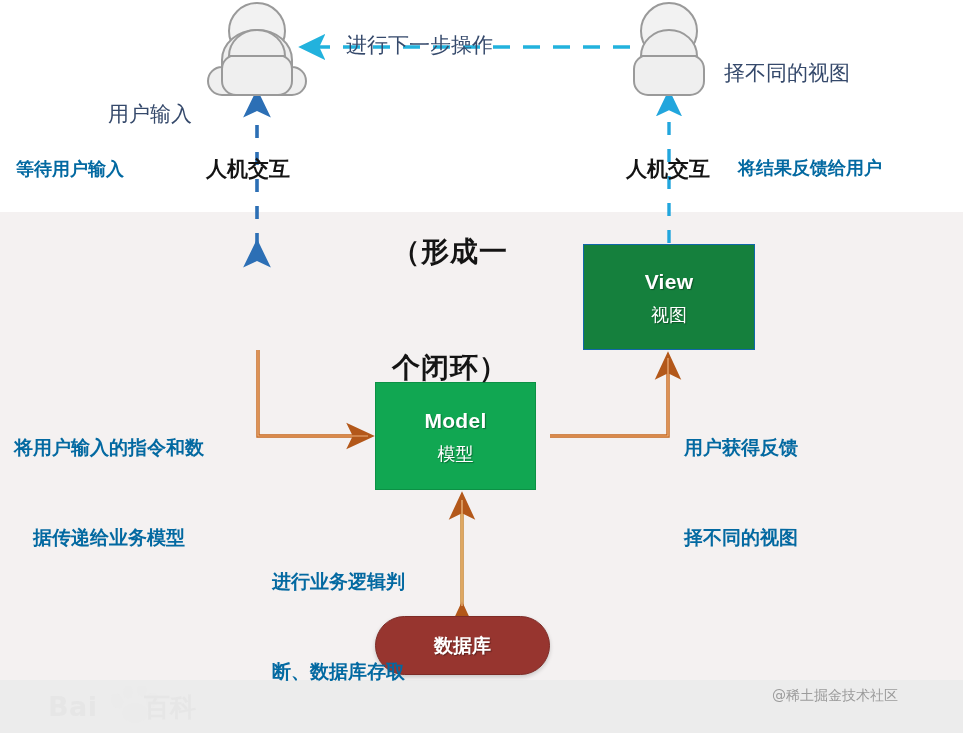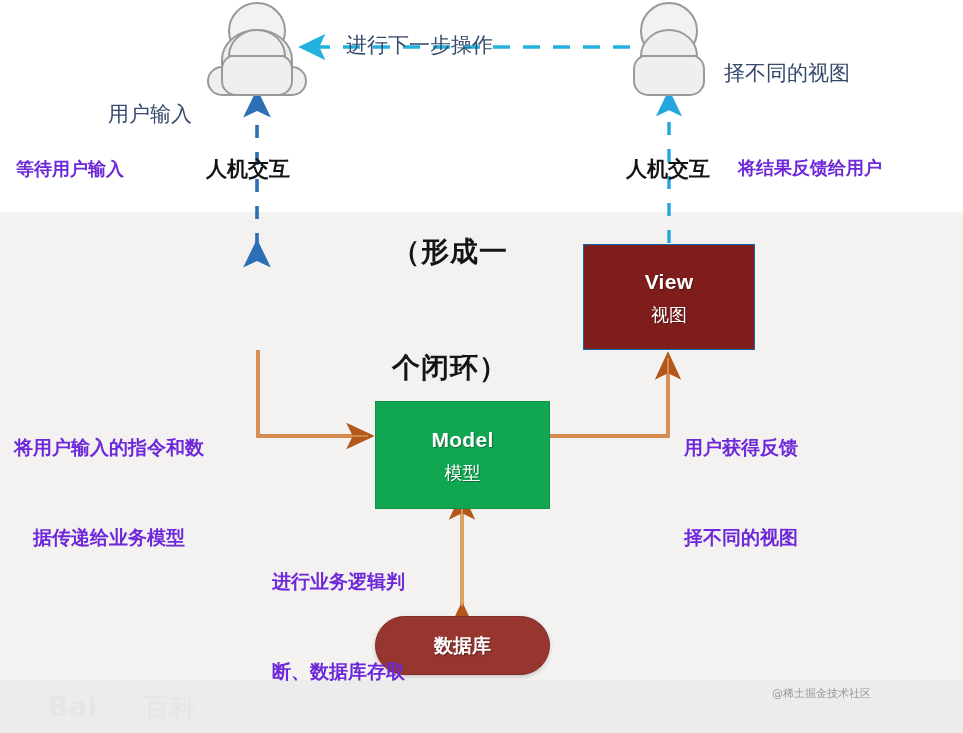--- a/index.html
+++ b/index.html
@@ -23,55 +23,55 @@
   
   .node{position:absolute;box-sizing:border-box;display:flex;flex-direction:column;
         align-items:center;justify-content:center;color:#fff;text-align:center;}
   .node .en{font-weight:bold;font-size:21px;letter-spacing:.3px;
             text-shadow:1px 1px 1px rgba(0,0,0,.35);line-height:1.1;}
   .node .cn{font-size:18px;margin-top:12px;text-shadow:1px 1px 1px rgba(0,0,0,.35);
             font-family:"DejaVu Sans","Liberation Sans",sans-serif;line-height:1.1;}
 
   #controller{left:170px;top:247px;width:174px;height:103px;background:#5c4b7d;
               border:1px solid #4a3c66;}
-  #view{left:583px;top:244px;width:172px;height:106px;background:#7f1d1d;
+  #view{left:583px;top:244px;width:172px;height:106px;background:#15803d;
         border:1px solid #1068a8;}
-  #model{left:375px;top:401px;width:175px;height:108px;background:#11a752;
+  #model{left:375px;top:382px;width:161px;height:108px;background:#11a752;
          border:1px solid #0c9145;}
   #database{left:375px;top:616px;width:175px;height:59px;background:#97352f;
             border-radius:34px;border:1px solid #7e2c27;
             box-shadow:0 2px 4px rgba(0,0,0,.18);}
   #database .cn{margin-top:0;font-size:19px;font-weight:bold;}
 
   
   .lbl{position:absolute;white-space:pre;line-height:1.38;
        font-family:"DejaVu Sans","Liberation Sans",sans-serif;}
   .lbl-black{color:#141414;font-weight:bold;}
   .lbl-navy{color:#35496b;}
-  .lbl-red{color:#6d28d9;font-weight:bold;}
+  .lbl-red{color:#0369a1;font-weight:bold;}
   .lbl-gray{color:#b9b9b9;}
 
   #start-point{left:44px;top:22px;font-size:29px;letter-spacing:1px;}
   #user-input{left:108px;top:100px;font-size:21px;}
   #next-step{left:346px;top:31px;font-size:21px;}
   #user-feedback{left:724px;top:59px;font-size:21px;}
   #wait-input{left:16px;top:157px;font-size:18px;}
   #hci-left{left:206px;top:155px;font-size:21px;}
   #hci-right{left:626px;top:155px;font-size:21px;}
   #result-feedback{left:738px;top:156px;font-size:18px;}
   #closed-loop{left:392px;top:156px;font-size:28px;text-align:center;letter-spacing:1px;}
   #ctrl-to-model{left:14px;top:382px;font-size:19px;text-align:center;}
   #model-to-view{left:684px;top:382px;font-size:19px;text-align:center;}
   #model-to-db{left:272px;top:516px;font-size:19px;text-align:center;}
 
   
   #baidu-watermark{left:26px;top:664px;}
   #baidu-watermark .bd-text{font-size:27px;color:#e2e2e2;font-weight:bold;letter-spacing:.5px;
       font-family:"DejaVu Sans","Liberation Sans",sans-serif;}
-  #juejin-watermark{left:772px;top:686px;font-size:11px;color:#9b9b9b;}
+  #juejin-watermark{left:772px;top:686px;font-size:14px;color:#9b9b9b;}
 </style>
 </head>
 <body>
 
 <div id="stage">
 
   <div class="band band-top"></div>
   <div class="band band-mid"></div>
   <div class="band band-bot"></div>
 

